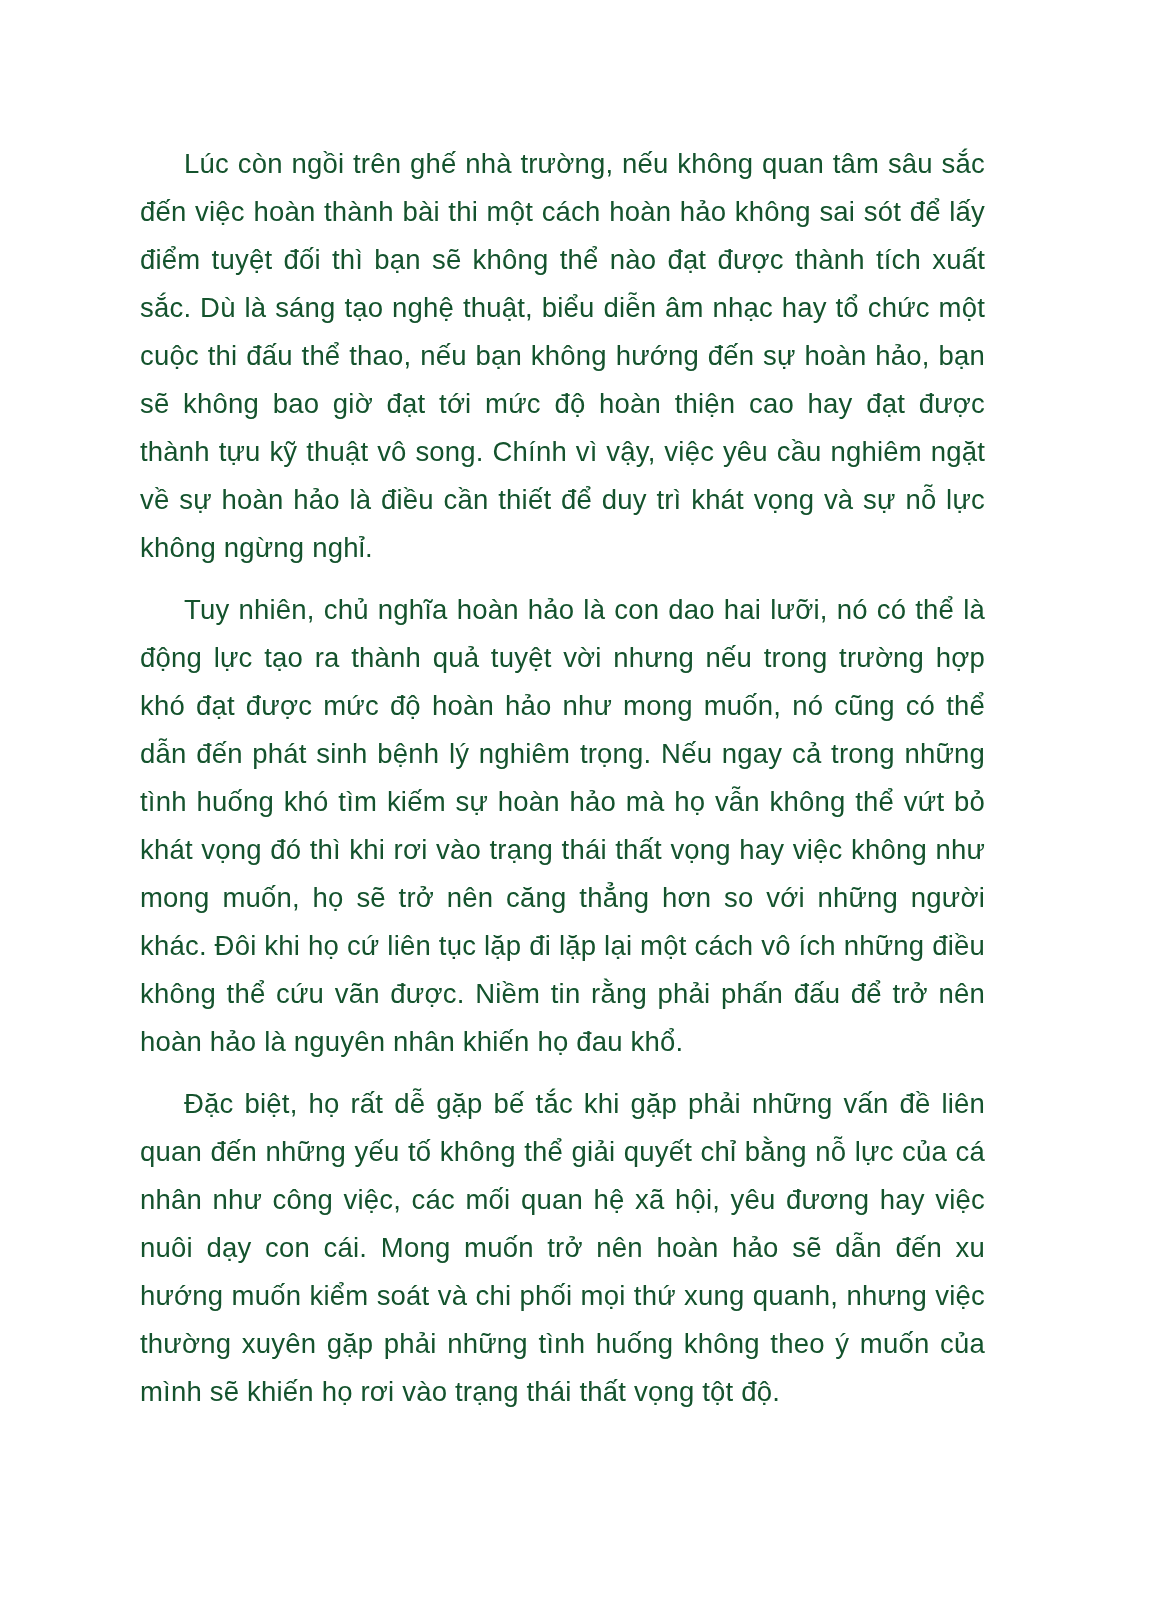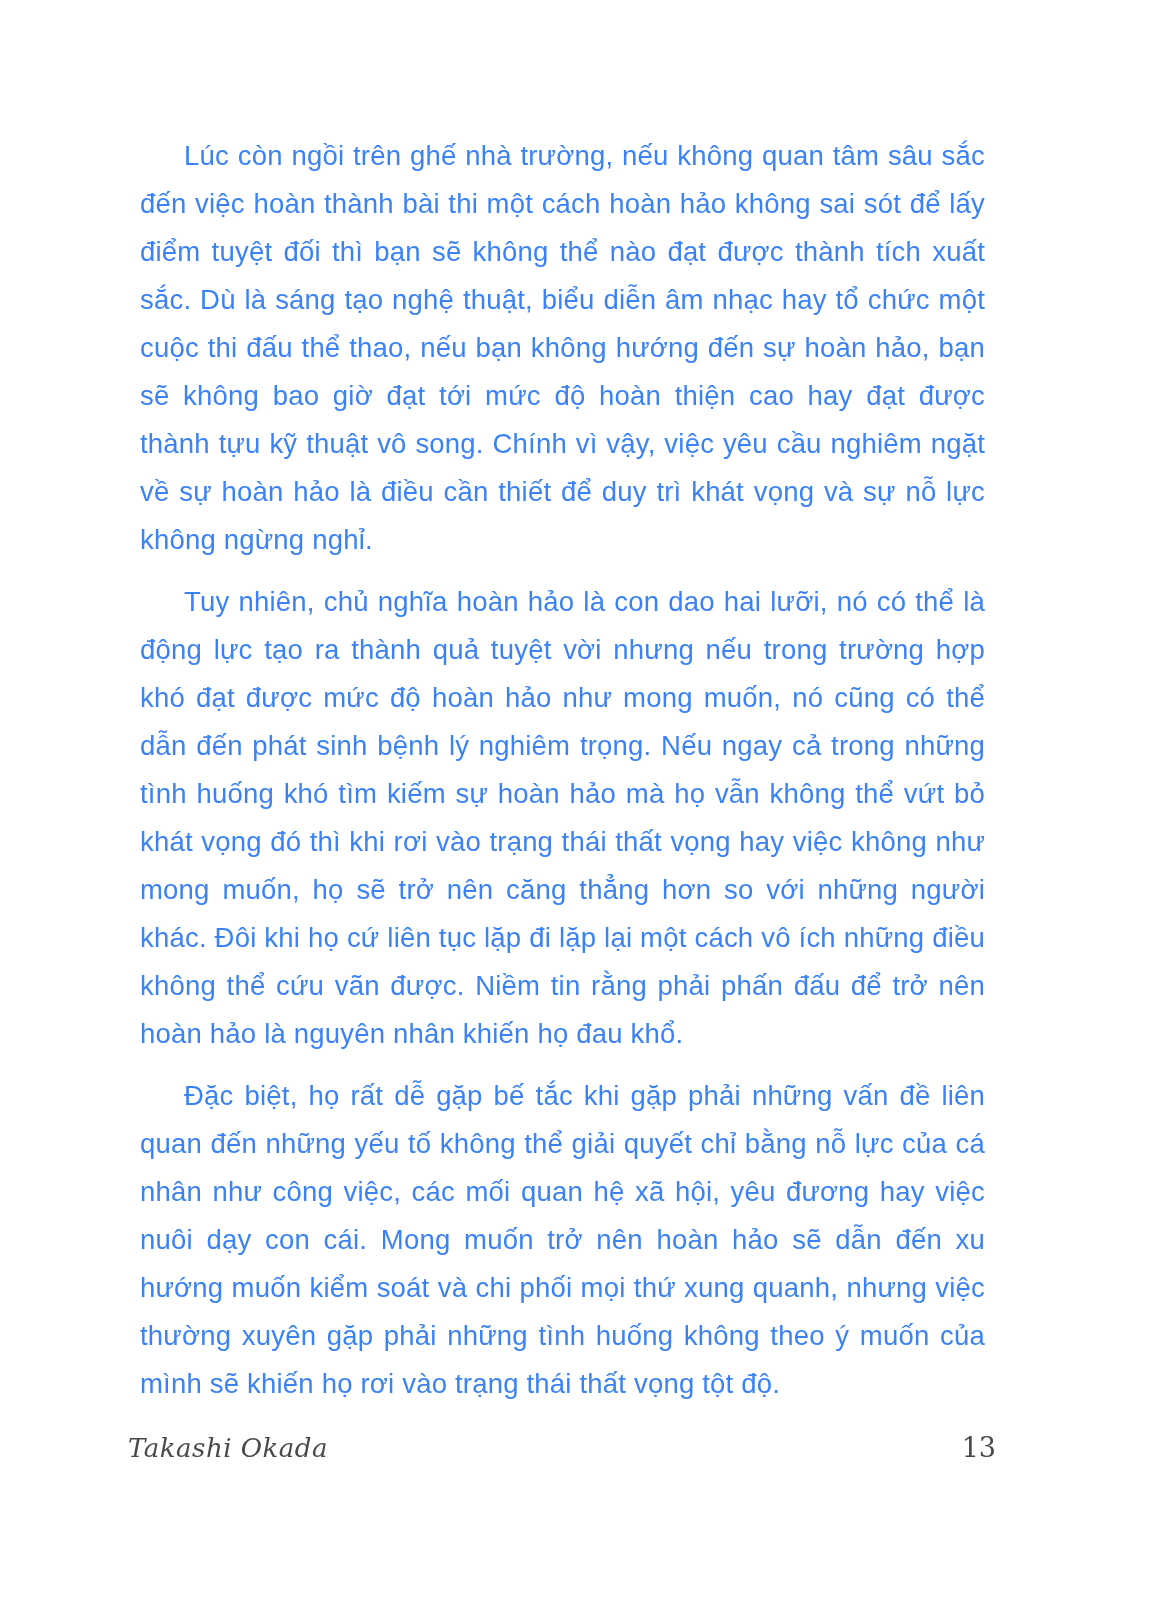--- a/index.html
+++ b/index.html
@@ -17,28 +17,28 @@
     color: #3f3f3f;
     overflow: hidden;
   }
   .text-block {
     position: absolute;
     top: 128px;
     left: 140px;
     width: 845px;
   }
   .text-block p {
-    margin: 4px 0 14px 0;
+    margin: 12px 0 14px 0;
     font-size: 27.5px;
     line-height: 48px;
     font-weight: 400;
     letter-spacing: 0.2px;
     text-align: justify;
     text-indent: 44px;
-    color: #3b82f6;
+    color: #14532d;
   }
   .footer {
     position: absolute;
     left: 128px;
     right: 170px;
     top: 1432px;
     display: flex;
     justify-content: space-between;
     align-items: baseline;
   }
@@ -57,17 +57,13 @@
 </style>
 </head>
 <body>
 
 <div class="page">
   <div class="text-block">
     <p>Lúc còn ngồi trên ghế nhà trường, nếu không quan tâm sâu sắc đến việc hoàn thành bài thi một cách hoàn hảo không sai sót để lấy điểm tuyệt đối thì bạn sẽ không thể nào đạt được thành tích xuất sắc. Dù là sáng tạo nghệ thuật, biểu diễn âm nhạc hay tổ chức một cuộc thi đấu thể thao, nếu bạn không hướng đến sự hoàn hảo, bạn sẽ không bao giờ đạt tới mức độ hoàn thiện cao hay đạt được thành tựu kỹ thuật vô song. Chính vì vậy, việc yêu cầu nghiêm ngặt về sự hoàn hảo là điều cần thiết để duy trì khát vọng và sự nỗ lực không ngừng nghỉ.</p>
     <p>Tuy nhiên, chủ nghĩa hoàn hảo là con dao hai lưỡi, nó có thể là động lực tạo ra thành quả tuyệt vời nhưng nếu trong trường hợp khó đạt được mức độ hoàn hảo như mong muốn, nó cũng có thể dẫn đến phát sinh bệnh lý nghiêm trọng. Nếu ngay cả trong những tình huống khó tìm kiếm sự hoàn hảo mà họ vẫn không thể vứt bỏ khát vọng đó thì khi rơi vào trạng thái thất vọng hay việc không như mong muốn, họ sẽ trở nên căng thẳng hơn so với những người khác. Đôi khi họ cứ liên tục lặp đi lặp lại một cách vô ích những điều không thể cứu vãn được. Niềm tin rằng phải phấn đấu để trở nên hoàn hảo là nguyên nhân khiến họ đau khổ.</p>
     <p>Đặc biệt, họ rất dễ gặp bế tắc khi gặp phải những vấn đề liên quan đến những yếu tố không thể giải quyết chỉ bằng nỗ lực của cá nhân như công việc, các mối quan hệ xã hội, yêu đương hay việc nuôi dạy con cái. Mong muốn trở nên hoàn hảo sẽ dẫn đến xu hướng muốn kiểm soát và chi phối mọi thứ xung quanh, nhưng việc thường xuyên gặp phải những tình huống không theo ý muốn của mình sẽ khiến họ rơi vào trạng thái thất vọng tột độ.</p>
   </div>
-  <div class="footer">
-    <span class="author">Takashi Okada</span>
-    <span class="page-number">13</span>
-  </div>
 </div>
 
 </body></html>

